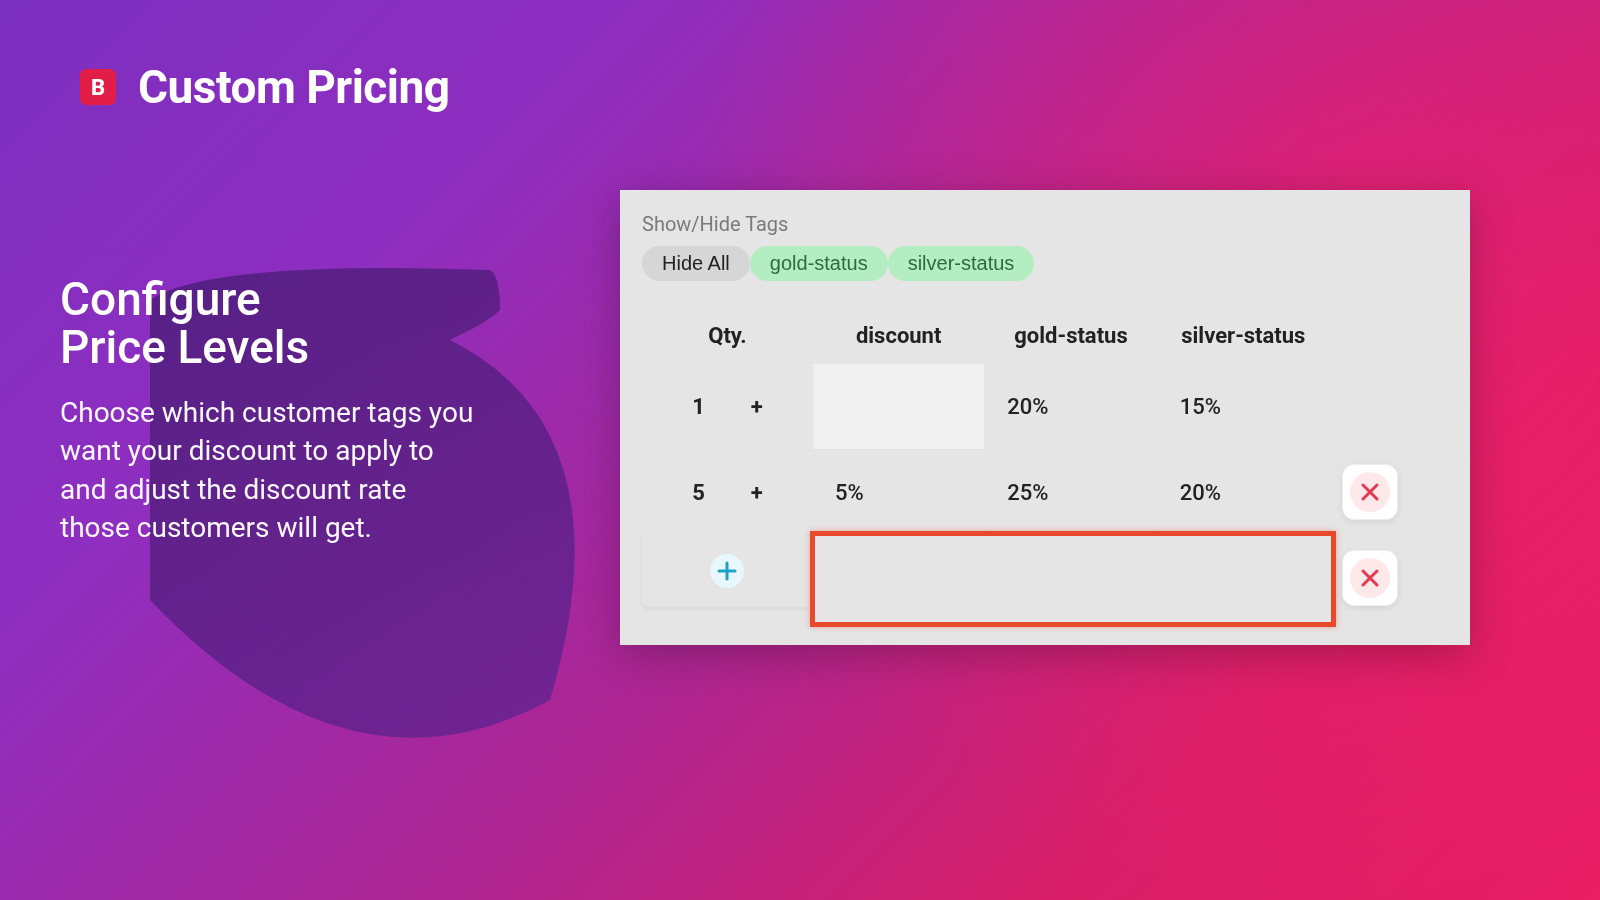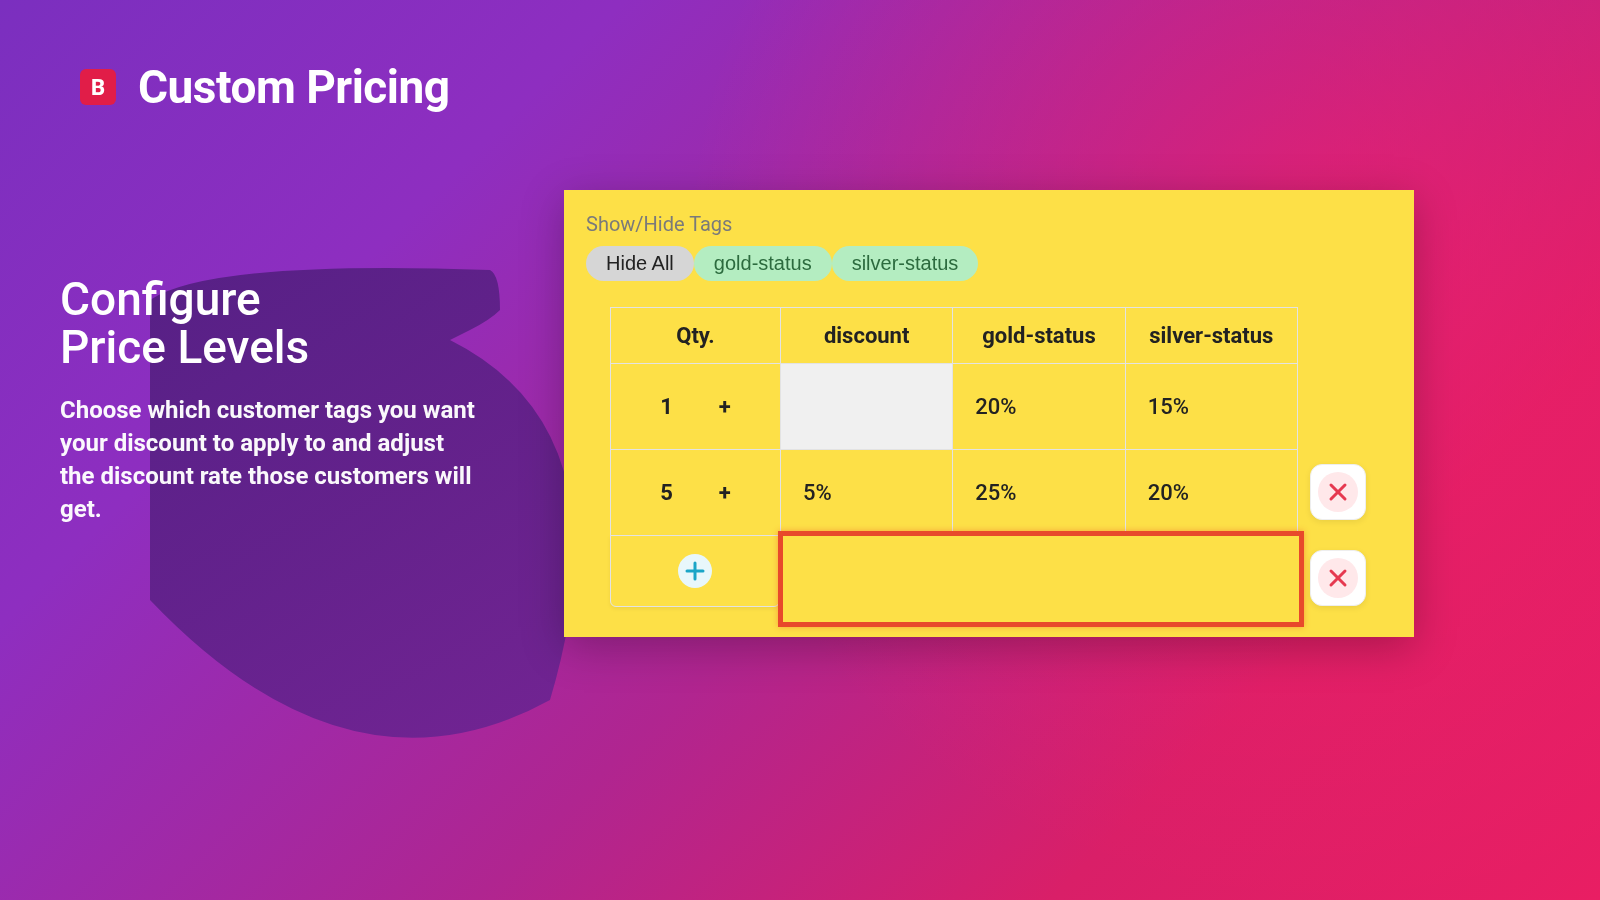--- a/index.html
+++ b/index.html
@@ -24,36 +24,36 @@
   }
 
   
   .header { position:absolute; left:80px; top:60px; display:flex; align-items:center; gap:22px; }
   .logo { width:36px; height:36px; background:#e11d48; border-radius:6px; display:flex; align-items:center; justify-content:center; color:#fff; font-weight:800; font-size:22px; }
   .app-title { color:#fff; font-size:46px; font-weight:700; letter-spacing:-0.5px; }
 
   
   .copy { position:absolute; left:60px; top:275px; color:#fff; max-width:420px; }
   .copy h2 { font-size:46px; font-weight:500; line-height:1.05; margin-bottom:22px; }
-  .copy p  { font-size:24px; font-weight:700; line-height:1.38; opacity:0.97; }
+  .copy p  { font-size:28px; font-weight:400; line-height:1.38; opacity:0.97; }
 
   
   .card {
-    position:absolute; left:564px; top:190px; width:850px; background:#fde047;
-    padding:22px 22px 30px 22px; box-shadow: 0 10px 40px rgba(0,0,0,0.25);
+    position:absolute; left:620px; top:190px; width:850px; background:#e5e5e5;
+    padding:22px 22px 38px 22px; box-shadow: 0 10px 40px rgba(0,0,0,0.25);
     font-size:21px;
   }
   .section-label { color:#7a7a7a; font-size:20px; margin-bottom:10px; }
   .chips { display:flex; flex-wrap:wrap; margin-bottom:26px; }
   .chip { border-radius:999px; padding:6px 20px; font-size:20px; font-weight:500; cursor:pointer; border:none; }
   .chip.gray { background:#d6d6d6; color:#222; }
   .chip.grn  { background:#b4edc1; color:#2c6b3e; }
 
   
-  .grid { position:relative; width:688px;margin-left:24px; }
+  .grid { position:relative; width:688px; }
   .grid table { border-collapse:collapse; width:100%; table-layout:fixed; }
   .grid th, .grid td {
     border:1px solid #e3e3e3; height:86px; text-align:center; vertical-align:middle;
     font-size:22px; font-weight:600; color:#222;
   }
   .grid th { height:56px; font-weight:700; }
   .grid td.qty, .grid th.qty { width:170px; }
   .grid td .inner { display:flex; justify-content:flex-start; align-items:center; padding:0 22px; font-weight:500;}
   .grid td.qty .inner { font-weight:700; justify-content:center; gap:46px; }
   .grid td.disabled { background:#f0f0f0; }

